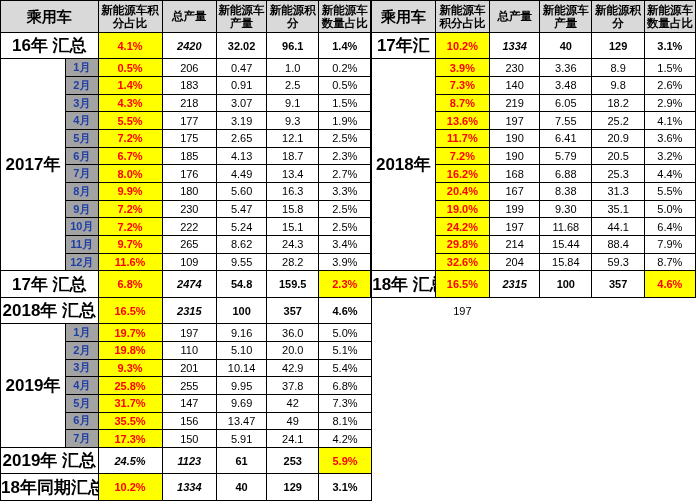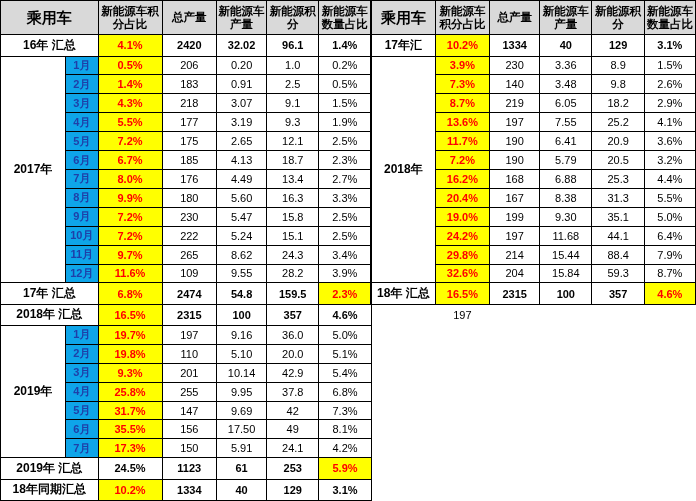--- a/index.html
+++ b/index.html
@@ -25,26 +25,26 @@
   }
   .hdr{
     font-weight:bold;
     font-size:11.5px;
     line-height:13px;
     white-space:normal;
     word-break:break-all;
     padding:1px 1px;
   }
   .hdr-big{font-size:15px;font-weight:bold;}
-  .yr{font-weight:bold;font-size:12px;}
+  .yr{font-weight:bold;font-size:17px;}
   .blue{color:#1f3fa8;font-weight:bold;}
   .red{color:#ff0000;font-weight:bold;}
-  .bold{font-weight:bold;}
+  .bold{font-weight:bold;font-style:italic;}
   .yellow{background:#ffff00;}
-  .lightyellow{background:#0ea5e9;}
+  .lightyellow{background:#a3a3a3;}
   .gray{background:#d9d9d9;}
   .totrow td{font-weight:bold;}
   .sep{border-left:2px solid #000;}
   .nb{border:none;}
 </style>
 </head>
 <body>
 
 <div id="sheet">
 <table>
@@ -94,21 +94,21 @@
     <td>40</td>
     <td>129</td>
     <td>3.1%</td>
   </tr>
 
   <tr>
     <td class="yr" rowspan="12" colspan="2">2017年</td>
     <td class="blue lightyellow">1月</td>
     <td class="red yellow">0.5%</td>
     <td>206</td>
-    <td>0.20</td>
+    <td>0.47</td>
     <td>1.0</td>
     <td>0.2%</td>
     <td class="yr sep" rowspan="12">2018年</td>
     <td class="red yellow">3.9%</td>
     <td>230</td>
     <td>3.36</td>
     <td>8.9</td>
     <td>1.5%</td>
   </tr>
   <tr>
@@ -329,21 +329,21 @@
     <td class="red yellow">31.7%</td>
     <td>147</td>
     <td>9.69</td>
     <td>42</td>
     <td>7.3%</td>
   </tr>
   <tr>
     <td class="blue lightyellow">6月</td>
     <td class="red yellow">35.5%</td>
     <td>156</td>
-    <td>17.50</td>
+    <td>13.47</td>
     <td>49</td>
     <td>8.1%</td>
   </tr>
   <tr>
     <td class="blue lightyellow">7月</td>
     <td class="red yellow">17.3%</td>
     <td>150</td>
     <td>5.91</td>
     <td>24.1</td>
     <td>4.2%</td>

